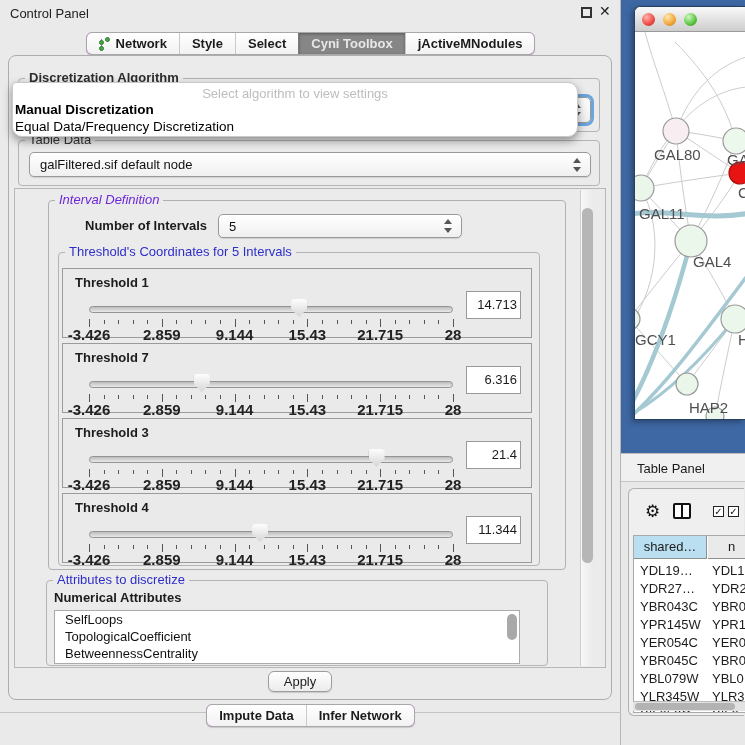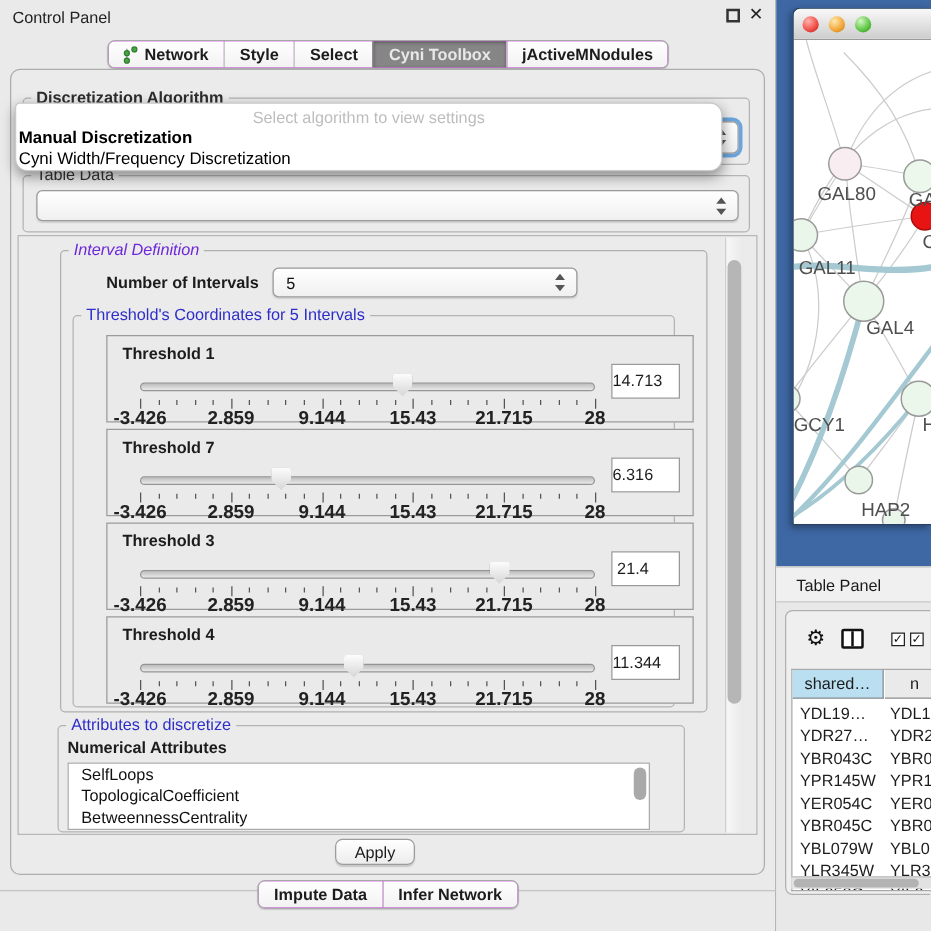--- a/index.html
+++ b/index.html
@@ -45,34 +45,34 @@
   .popup .itm{position:absolute;left:2px;right:2px;font-size:13.5px;color:#000;padding-left:0px;white-space:nowrap;}
   .popup .itm.b{top:19px;font-weight:bold;}
   .popup .itm.r{top:36px;}
   
   .innerpanel{position:absolute;left:14px;top:188px;width:592px;height:480px;border:1px solid #b7b7b7;background:#ebebeb;}
   .vsb-track{position:absolute;left:580px;top:190px;width:15px;height:476px;background:linear-gradient(90deg,#f7f7f7,#e9e9e9);border-left:1px solid #cfcfcf;}
   .vsb-thumb{position:absolute;left:582px;top:208px;width:11px;height:355px;background:#b6b6b6;border-radius:6px;}
   
   .noi-label{position:absolute;left:85px;top:218px;font-size:13px;font-weight:bold;}
   
-  .t-block{position:absolute;left:62px;width:470px;height:70px;border:1px solid #9b9b9b;background:#eaeaea;margin-left:23px;}
+  .t-block{position:absolute;left:62px;width:470px;height:70px;border:1px solid #9b9b9b;background:#eaeaea;}
   .t-label{position:absolute;left:12px;top:6px;font-size:13px;font-weight:bold;}
   .t-track{position:absolute;left:26px;top:37px;width:364px;height:7px;border:1px solid #949494;border-radius:4px;
            background:linear-gradient(#bdbdbd,#e9e9e9);}
   .t-thumb{position:absolute;top:30px;width:16px;height:18px;background:linear-gradient(#fdfdfd,#d6d6d6);
            clip-path:polygon(12% 0,88% 0,100% 12%,100% 55%,50% 100%,0 55%,0 12%);filter:drop-shadow(0 0 1px #777);}
   .t-ticks{position:absolute;left:26px;top:50px;width:364px;height:9px;}
   .t-ticks .tick{position:absolute;top:0;width:1px;background:#555;}
   .t-ticks .tick.major{height:8px;}
   .t-ticks .tick.minor{height:4px;top:1px;}
   .t-scale{position:absolute;left:26px;top:57px;width:364px;height:12px;}
   .t-scale .scale-lab{position:absolute;transform:translateX(-50%);font-size:15px;font-weight:bold;color:#222;white-space:nowrap;}
   .t-value{position:absolute;left:403px;top:22px;width:55px;height:28px;background:#fff;border:1px solid #999;
-           font-size:13px;line-height:26px;text-align:right;padding-right:24px;}
+           font-size:13px;line-height:26px;text-align:right;padding-right:3px;}
   
   .attr-label{position:absolute;left:54px;top:590px;font-size:13px;font-weight:bold;}
   .attr-list{position:absolute;left:54px;top:610px;width:466px;height:54px;background:#fff;border:1px solid #ababab;overflow:hidden;}
   .attr-list .li{font-size:13px;padding:1px 0 1px 10px;color:#111;}
   .list-thumb{position:absolute;right:2px;top:3px;width:10px;height:26px;background:#a9a9a9;border-radius:5px;}
   
   .applybtn{position:absolute;left:268px;top:671px;width:64px;height:21px;border:1px solid #9d9d9d;border-radius:6px;
             background:linear-gradient(#ffffff,#ececec);font-size:13px;text-align:center;line-height:19px;box-shadow:0 1px 1px rgba(0,0,0,.15);}
   .botrow{position:absolute;left:0;top:704px;width:621px;display:flex;justify-content:center;}
   .divline{position:absolute;left:0;top:712px;width:621px;height:1px;background:#c4c4c4;}
@@ -146,26 +146,27 @@
     <div class="fs" style="left:18px;top:78px;width:582px;height:54px;">
       <span class="legend leg-dark">Discretization Algorithm</span>
       <div class="combo focusring" style="left:10px;top:18px;width:562px;height:26px;">
         <span class="stepper"></span>
       </div>
     </div>
 
     <div class="popup">
       <div class="hint">Select algorithm to view settings</div>
       <div class="itm b">Manual Discretization</div>
-      <div class="itm r">Cyni Width/Frequency Discretization</div>
+      <div class="itm r">Equal Data/Frequency Discretization</div>
     </div>
 
     <div class="fs" style="left:18px;top:140px;width:582px;height:46px;">
       <span class="legend leg-dark" style="font-weight:normal;color:#333;">Table Data</span>
       <div class="combo" style="left:10px;top:11px;width:562px;height:25px;">
+        <span>galFiltered.sif default node</span>
         <span class="stepper"></span>
       </div>
     </div>
 
     <div class="innerpanel"></div>
     <div class="vsb-track"></div>
     <div class="vsb-thumb"></div>
 
     <div class="fs" style="left:48px;top:200px;width:518px;height:370px;border-color:#b0b0b0;">
       <span class="legend leg-green">Interval Definition</span>

